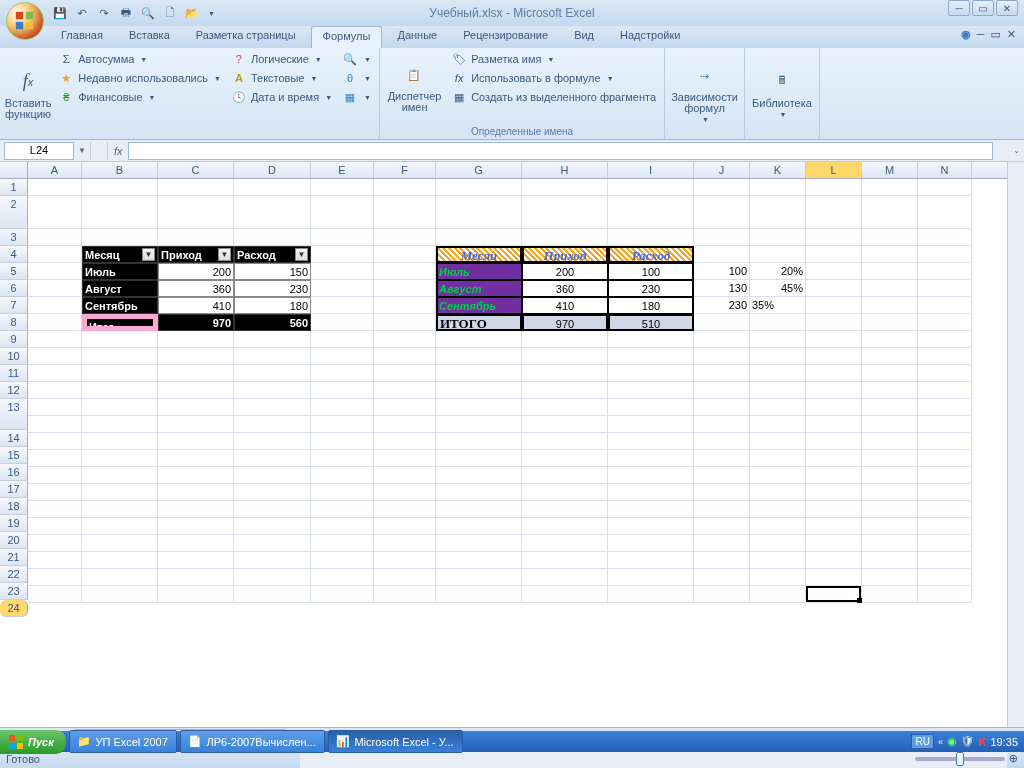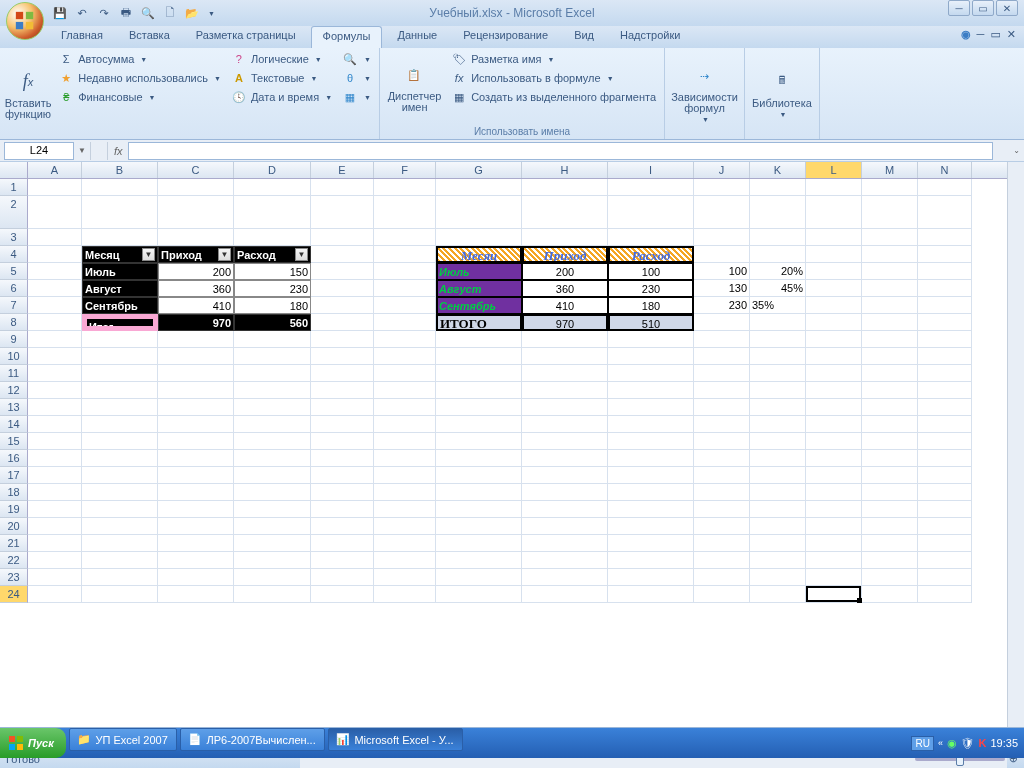--- a/index.html
+++ b/index.html
@@ -44,21 +44,21 @@
 .sel-handle{position:absolute;width:5px;height:5px;background:#000;right:-3px;bottom:-3px;}
 .sheet-tabs{height:22px;background:#dce6f2;border-top:1px solid #9bb7d9;display:flex;align-items:center;}
 .tab-nav{display:flex;gap:1px;margin:0 4px;}
 .tab-nav-btn{width:16px;height:16px;border:1px solid #9bb7d9;background:#e8f2fc;display:flex;align-items:center;justify-content:center;font-size:8px;color:#3b5a82;}
 .stab{padding:2px 14px;background:#e8f2fc;border:1px solid #9bb7d9;border-radius:0 0 4px 4px;margin-top:-1px;color:#3b5a82;}
 .stab.active{background:#fff;font-weight:bold;color:#000;}
 .status-bar{height:19px;background:linear-gradient(#dbe7f5,#c4d9ef);display:flex;align-items:center;justify-content:space-between;padding:0 6px;color:#3b5a82;}
 .zoom-ctrl{display:flex;align-items:center;gap:4px;}
 .zoom-slider{width:90px;height:4px;background:#aac;position:relative;border-radius:2px;}
 .zoom-thumb{position:absolute;width:8px;height:14px;background:#e8f2fc;border:1px solid #5a7da8;border-radius:2px;top:-5px;left:41px;}
-.taskbar{height:30px;background:linear-gradient(#3a81d9,#245fb3);display:flex;position:absolute;bottom:10px;left:0;right:0;}
+.taskbar{height:21px;background:linear-gradient(#3a81d9,#245fb3);display:flex;align-items:center;position:absolute;bottom:16px;left:0;right:0;}
 .start-btn{background:linear-gradient(#6ac66a,#289c28);color:#fff;padding:4px 12px 4px 8px;border-radius:0 10px 10px 0;font-weight:bold;font-style:italic;display:flex;align-items:center;gap:4px;}
 .tb-item{background:linear-gradient(#5e9fe8,#3a81d9);border:1px solid #2a5fa8;padding:3px 8px;margin-left:3px;color:#fff;border-radius:2px;display:flex;align-items:center;gap:4px;max-width:170px;height:23px;white-space:nowrap;overflow:hidden;}
 .tb-item.active{background:linear-gradient(#2a5fa8,#3a81d9);}
 .tray{margin-left:auto;display:flex;align-items:center;gap:4px;padding-right:6px;color:#fff;}
 .tray .lang{background:#5e9fe8;padding:1px 3px;font-size:10px;border:1px solid #2a5fa8;}
 .orange-hdr{color:#4169e1;font-weight:bold;text-align:center;font-family:'Times New Roman',serif;font-style:italic;font-size:13px;}
 .purple-cell{background:#7030a0;color:#0c4;font-weight:bold;font-style:italic;}
 .filter-arrow{display:inline-block;width:13px;height:13px;background:linear-gradient(#f5f5f5,#ddd);border:1px solid #888;float:right;margin-top:1px;text-align:center;line-height:11px;font-size:8px;color:#333;}
 .scrollbar-v{position:absolute;right:0;top:0;bottom:0;width:17px;background:#e8eef6;border-left:1px solid #c4cfdd;}
 .scrollbar-h{position:absolute;left:300px;right:17px;bottom:0;height:17px;background:#e8eef6;}
@@ -187,21 +187,21 @@
             <span class="ico" style="font-style:italic;">fx</span>
             <span>Использовать в формуле</span>
             <span class="dropdown-arrow">▼</span>
           </div>
         <div class="small-btn">
             <span class="ico">▦</span>
             <span>Создать из выделенного фрагмента</span>
           </div>
       </div>
     </div>
-    <div class="rgroup-label">Использовать имена</div>
+    <div class="rgroup-label">Определенные имена</div>
   </div>
   <div class="rgroup" style="width:80px;">
     <div class="rgroup-content">
       <div class="big-btn">
         <div class="ico" style="color:#38c;">⇢</div>
         <span style="line-height:11px;">Зависимости формул</span>
           <span class="dropdown-arrow">▼</span>
       </div>
     </div>
     <div class="rgroup-label"></div>
@@ -251,32 +251,32 @@
       <div class="rh" style="height: 17px;">3</div>
       <div class="rh" style="height: 17px;">4</div>
       <div class="rh" style="height: 17px;">5</div>
       <div class="rh" style="height: 17px;">6</div>
       <div class="rh" style="height: 17px;">7</div>
       <div class="rh" style="height: 17px;">8</div>
       <div class="rh" style="height: 17px;">9</div>
       <div class="rh" style="height: 17px;">10</div>
       <div class="rh" style="height: 17px;">11</div>
       <div class="rh" style="height: 17px;">12</div>
-      <div class="rh" style="height: 17px;">13</div>
+      <div class="rh" style="height: 31px;">13</div>
       <div class="rh" style="height: 17px;">14</div>
       <div class="rh" style="height: 17px;">15</div>
       <div class="rh" style="height: 17px;">16</div>
       <div class="rh" style="height: 17px;">17</div>
       <div class="rh" style="height: 17px;">18</div>
       <div class="rh" style="height: 17px;">19</div>
       <div class="rh" style="height: 17px;">20</div>
       <div class="rh" style="height: 17px;">21</div>
       <div class="rh" style="height: 17px;">22</div>
       <div class="rh" style="height: 17px;">23</div>
-      <div class="rh sel" style="height: 17px;">24</div>
+      <div class="rh sel" style="height: 17px; border-radius: 6px;">24</div>
     </div>
   <div class="cells" id="cells">
       <div class="cell" style="left: 0px; top: 0px; width: 54px;"></div>
       <div class="cell" style="left: 54px; top: 0px; width: 76px;"></div>
       <div class="cell" style="left: 130px; top: 0px; width: 76px;"></div>
       <div class="cell" style="left: 206px; top: 0px; width: 77px;"></div>
       <div class="cell" style="left: 283px; top: 0px; width: 63px;"></div>
       <div class="cell" style="left: 346px; top: 0px; width: 62px;"></div>
       <div class="cell" style="left: 408px; top: 0px; width: 86px;"></div>
       <div class="cell" style="left: 494px; top: 0px; width: 86px;"></div>

